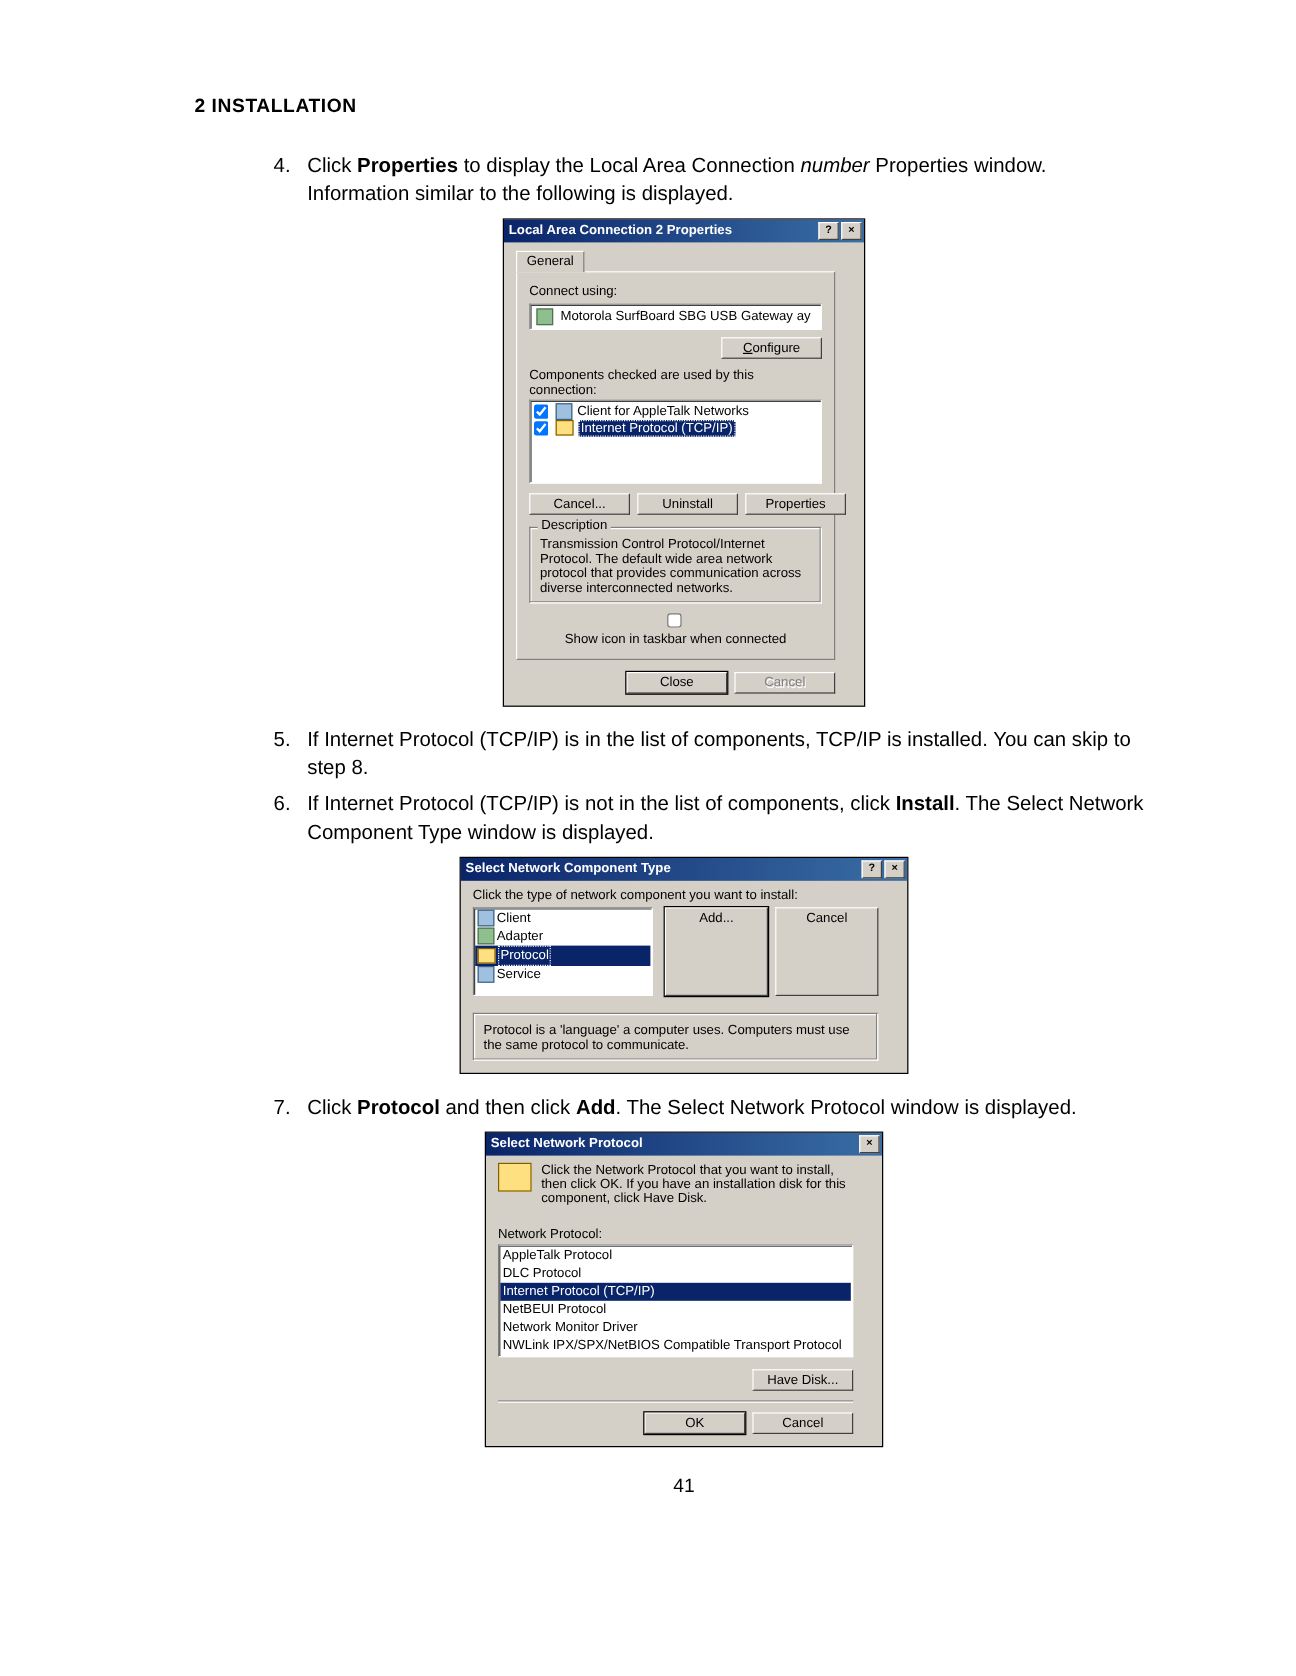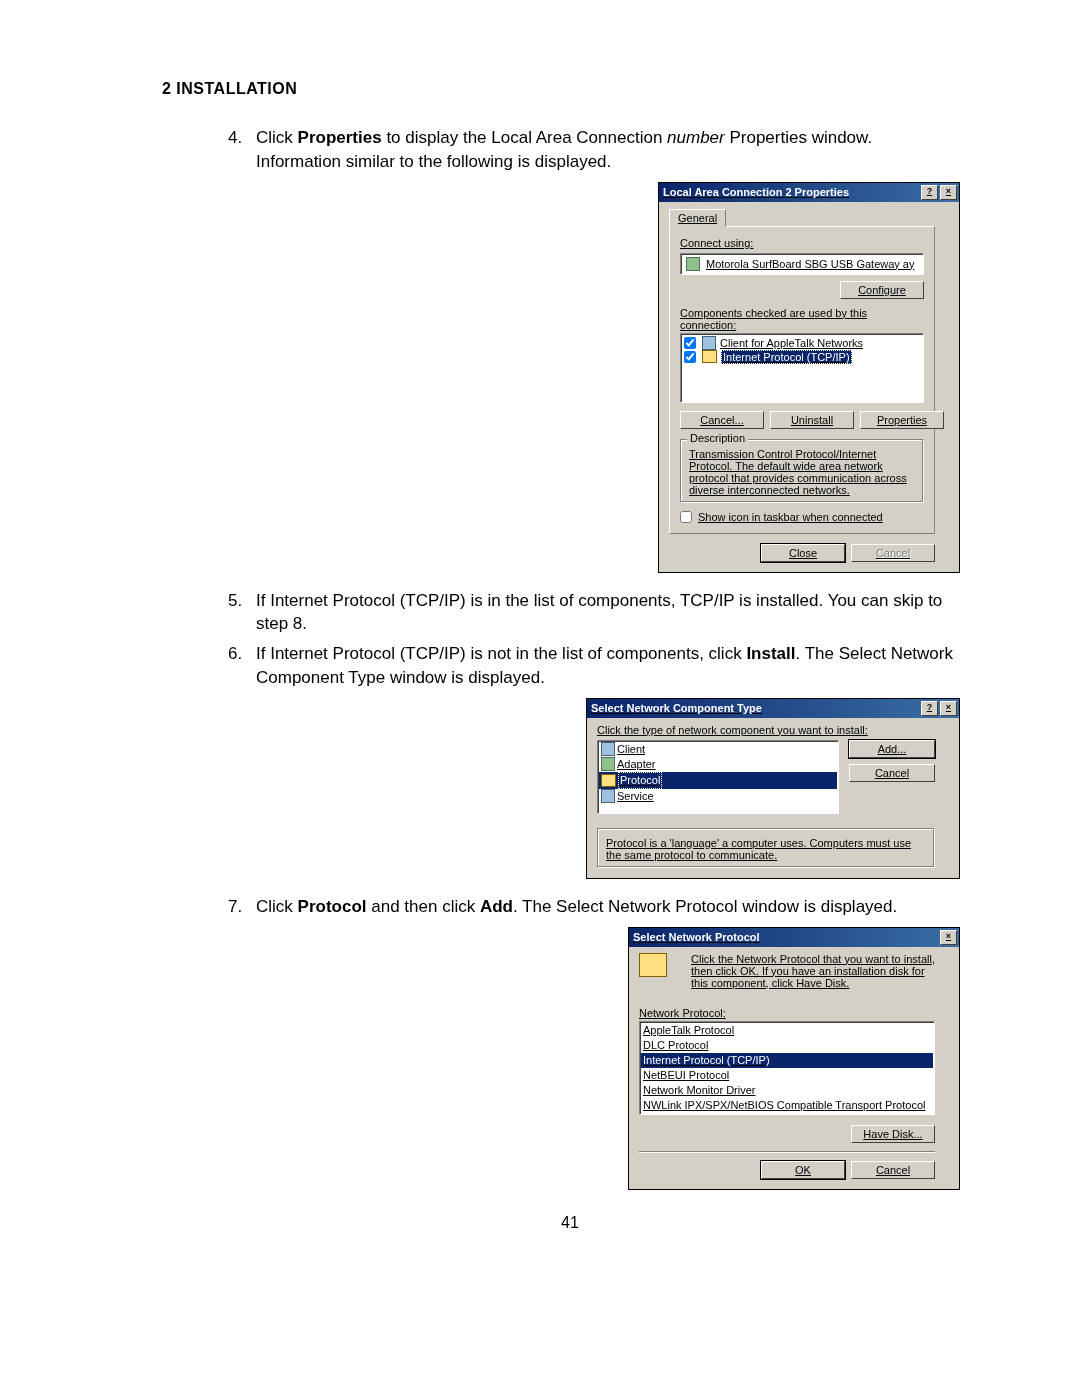--- a/index.html
+++ b/index.html
@@ -32,23 +32,22 @@
     width: 28px;
     flex-shrink: 0;
   }
   .step-body {
     flex: 1;
   }
   .bold { font-weight: bold; }
   .italic { font-style: italic; }
   .dialog-wrap {
     display: flex;
-    justify-content: flex-end;
+    justify-content: center;
     margin: 8px 0 16px 0;
-    text-decoration: underline;
   }
   
   .win {
     background: #d4d0c8;
     border: 1px solid #000;
     font-family: Tahoma, Arial, sans-serif;
     font-size: 11px;
   }
   .titlebar {
     background: linear-gradient(to right, #0a246a, #3a6ea5);
@@ -186,20 +185,21 @@
     top: -8px;
     left: 6px;
     background: #d4d0c8;
     padding: 0 3px;
   }
   .chk-row {
     display: flex;
     align-items: center;
     gap: 4px;
     margin-top: 8px;
+    flex-direction: column;
   }
   .component-listbox {
     background: #fff;
     border: 1px solid #808080;
     border-right-color: #fff;
     border-bottom-color: #fff;
     box-shadow: inset 1px 1px 0 #404040;
     padding: 1px;
   }
   .comp-item {
@@ -342,21 +342,21 @@
             </div>
             <div class="comp-item selected dotted">
               <span class="proto-icon"></span>
               <span class="lbl">Protocol</span>
             </div>
             <div class="comp-item">
               <span class="icon-sq"></span>
               <span class="lbl">Service</span>
             </div>
           </div>
-          <div style="display:flex;flex-direction:column;gap:6px">
+          <div style="display:flex;gap:6px">
             <div class="btn default" style="min-width:72px">Add...</div>
             <div class="btn" style="min-width:72px">Cancel</div>
           </div>
         </div>
         <div class="group" style="margin-top:14px">
           <div>Protocol is a 'language' a computer uses. Computers must use the same protocol to communicate.</div>
         </div>
       </div>
     </div>
   </div>
@@ -370,21 +370,21 @@
 
   <div class="dialog-wrap">
     <div class="win" style="width:330px">
       <div class="titlebar">
         <span>Select Network Protocol</span>
         <div class="titlebar-btns">
           <div class="title-btn">×</div>
         </div>
       </div>
       <div class="win-body">
-        <div style="display:flex;gap:24px;align-items:flex-start">
+        <div style="display:flex;gap:8px;align-items:flex-start">
           <span class="proto-icon" style="width:26px;height:22px;flex-shrink:0"></span>
           <div>Click the Network Protocol that you want to install, then click OK. If you have an installation disk for this component, click Have Disk.</div>
         </div>
         <div style="margin-top:18px">Network Protocol:</div>
         <div class="component-listbox" style="height:90px;margin-top:2px">
           <div class="comp-item">
               <span class="lbl">AppleTalk Protocol</span>
             </div>
           <div class="comp-item">
               <span class="lbl">DLC Protocol</span>

